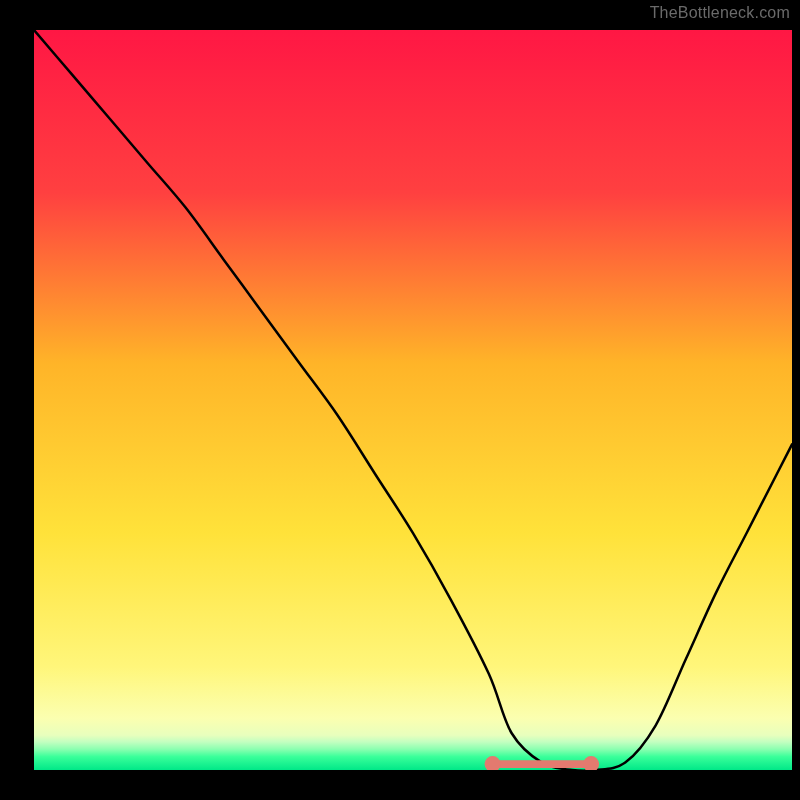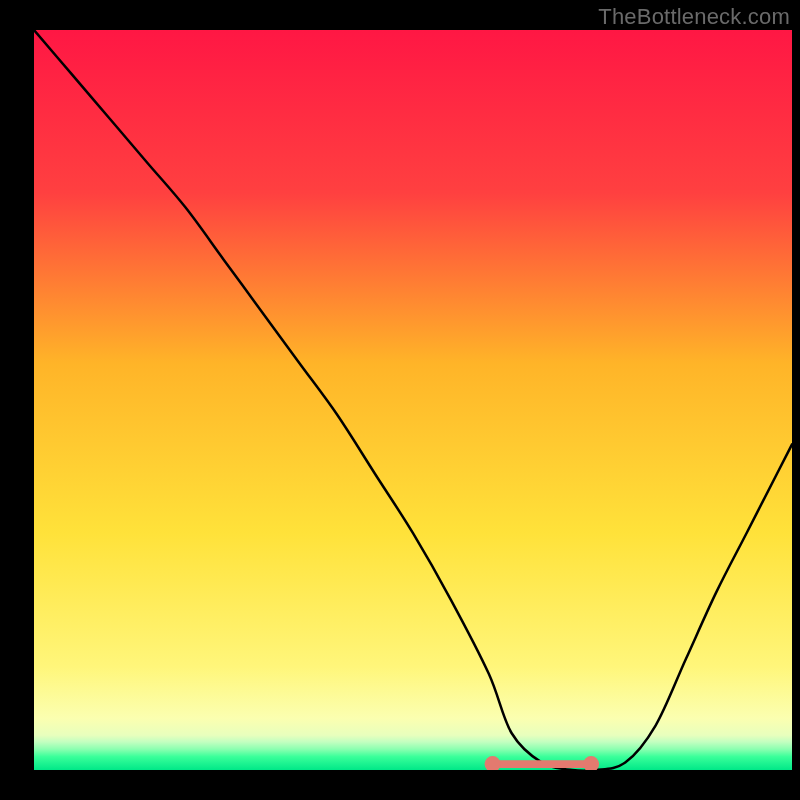--- a/index.html
+++ b/index.html
@@ -13,21 +13,21 @@
   .container {
     position: relative;
     width: 800px;
     height: 800px;
   }
   .watermark {
     position: absolute;
     top: 4px;
     right: 10px;
     color: #6a6a6a;
-    font-size: 22px;
+    font-size: 16px;
     font-weight: 500;
     letter-spacing: 0.2px;
     z-index: 20;
   }
   svg {
     display: block;
   }
 </style>
 </head>
 <body>

